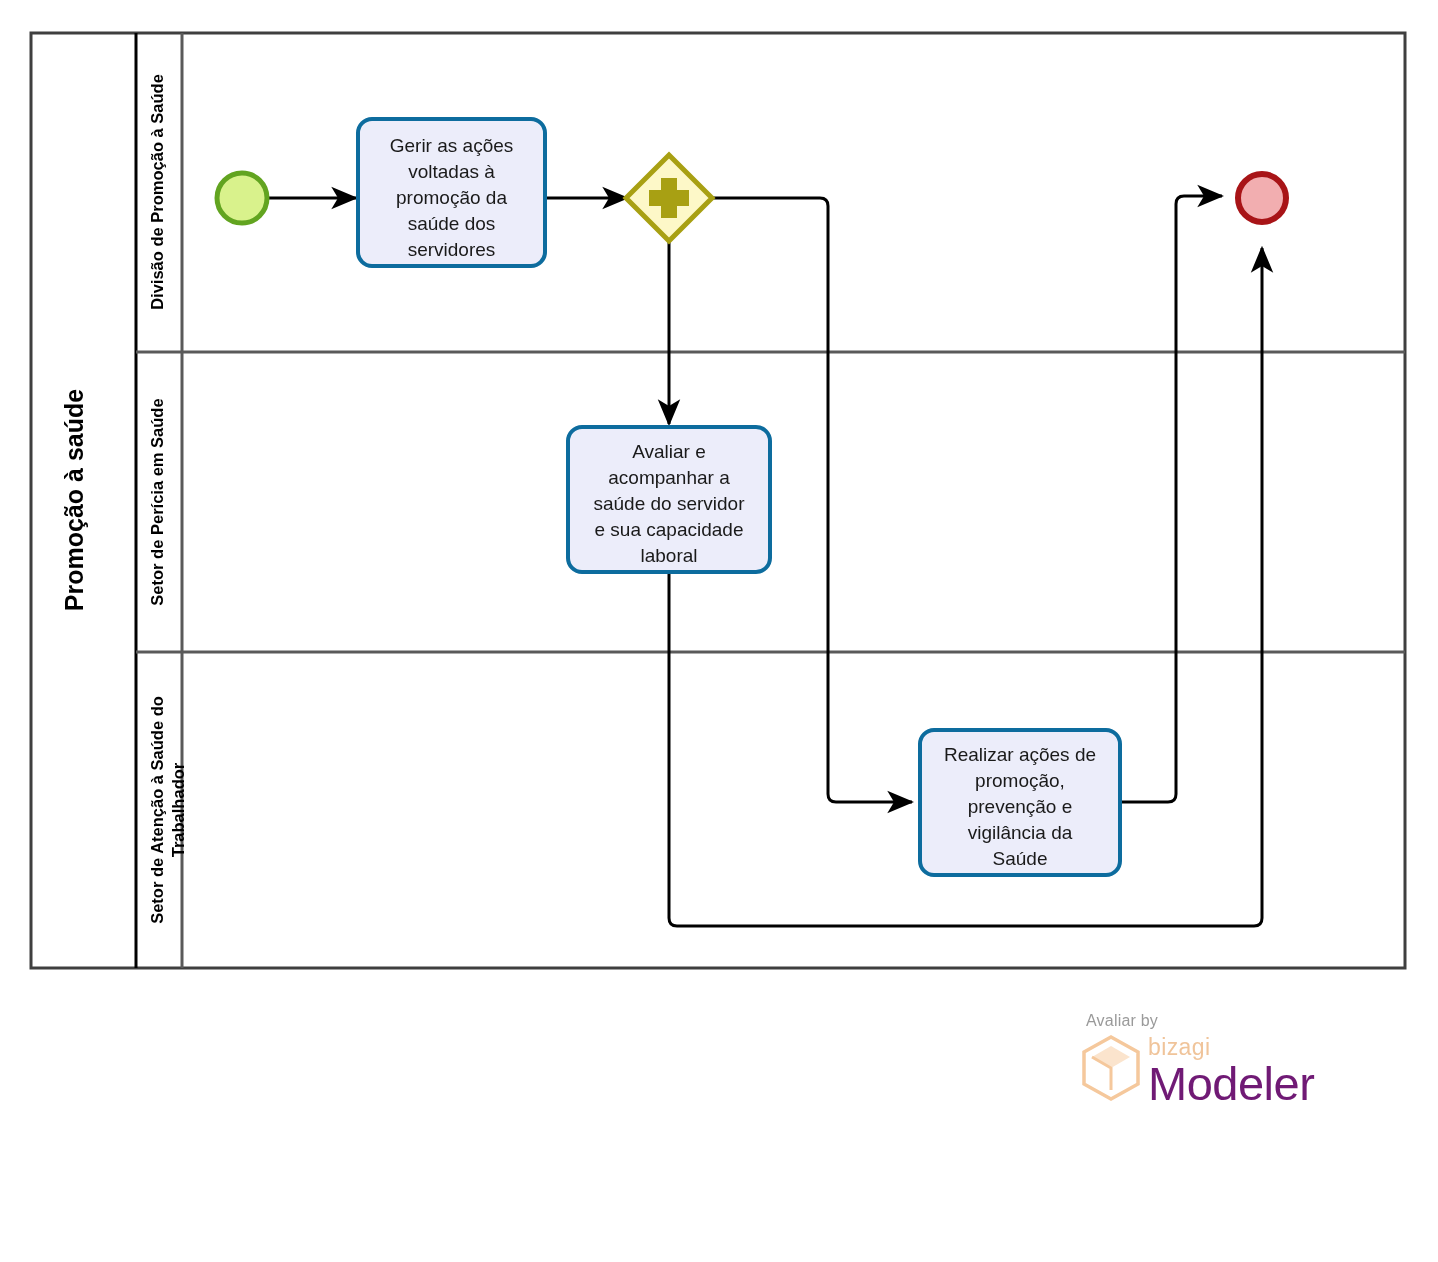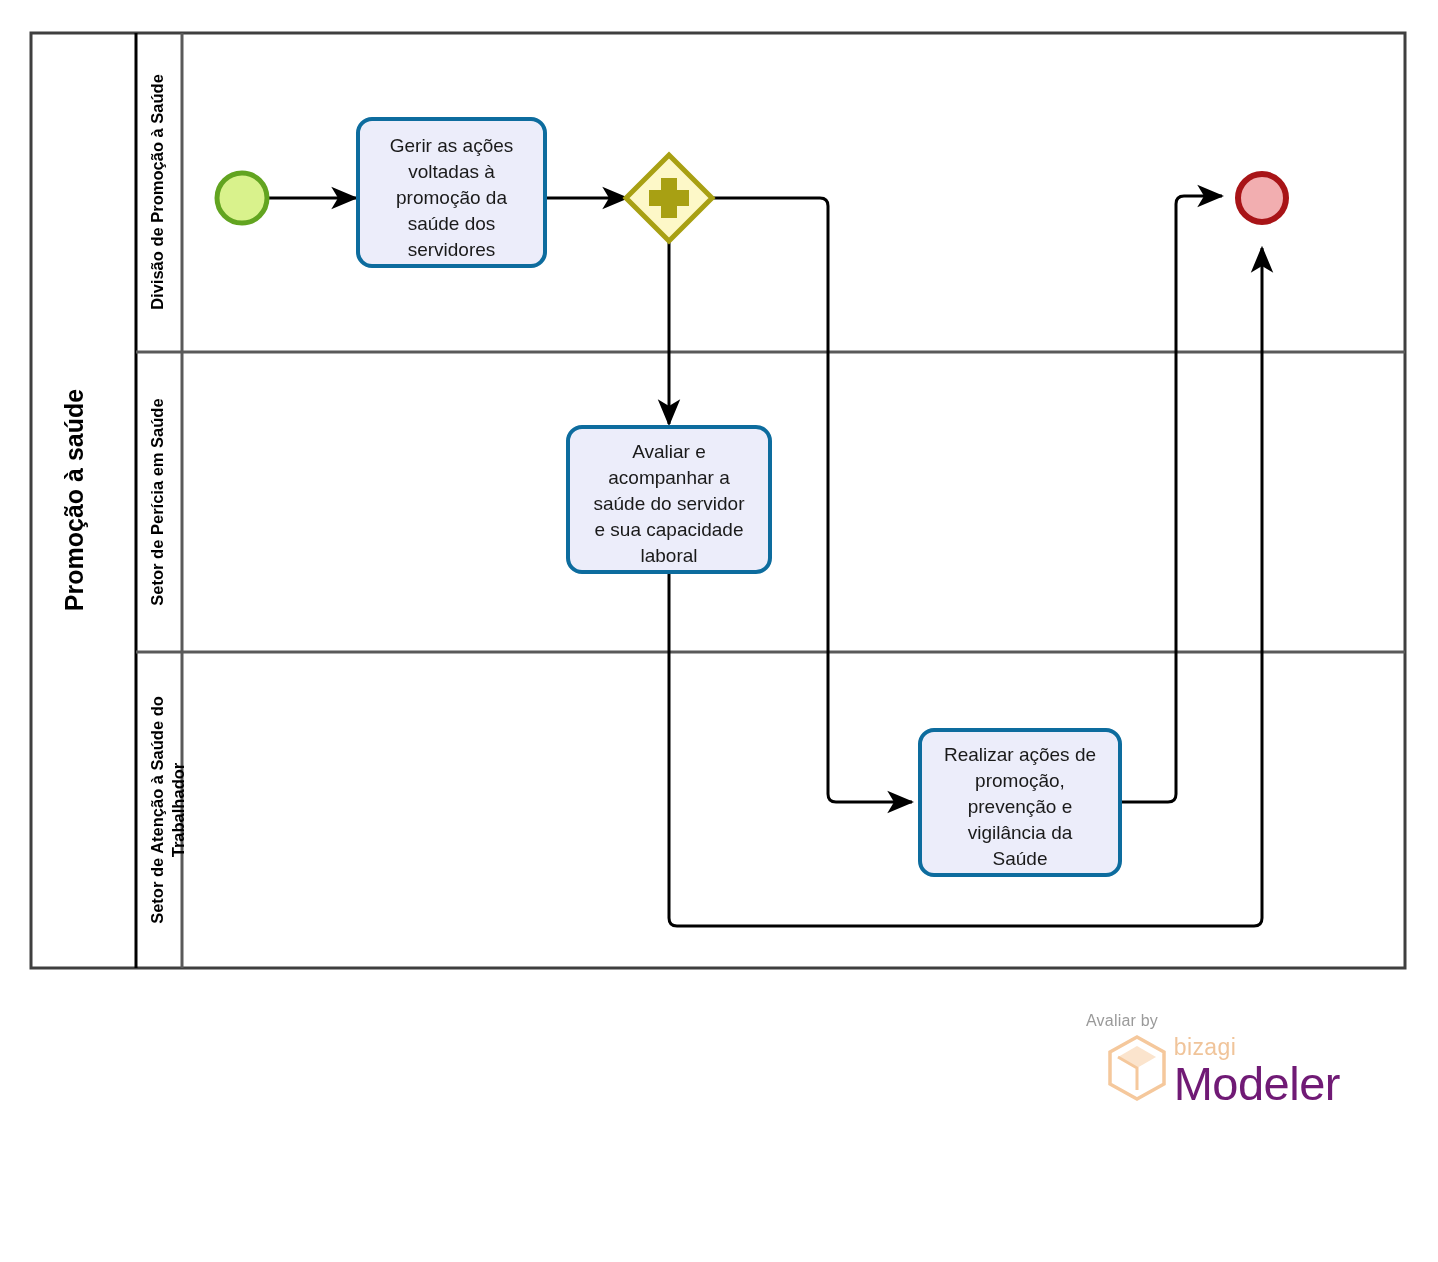--- a/index.html
+++ b/index.html
@@ -103,21 +103,20 @@
   .logo-powered {
     font-family: "Liberation Sans", sans-serif;
     font-size: 16px;
     color: #9a9a9a;
     letter-spacing: 0.2px;
     margin: 0 0 4px 6px;
   }
   .logo-row {
     display: flex;
     align-items: flex-start;
-    justify-content: flex-end;
   }
   .logo-mark {
     width: 62px;
     height: 68px;
     flex: 0 0 auto;
     margin-right: 6px;
   }
   .logo-words {
     display: flex;
     flex-direction: column;

